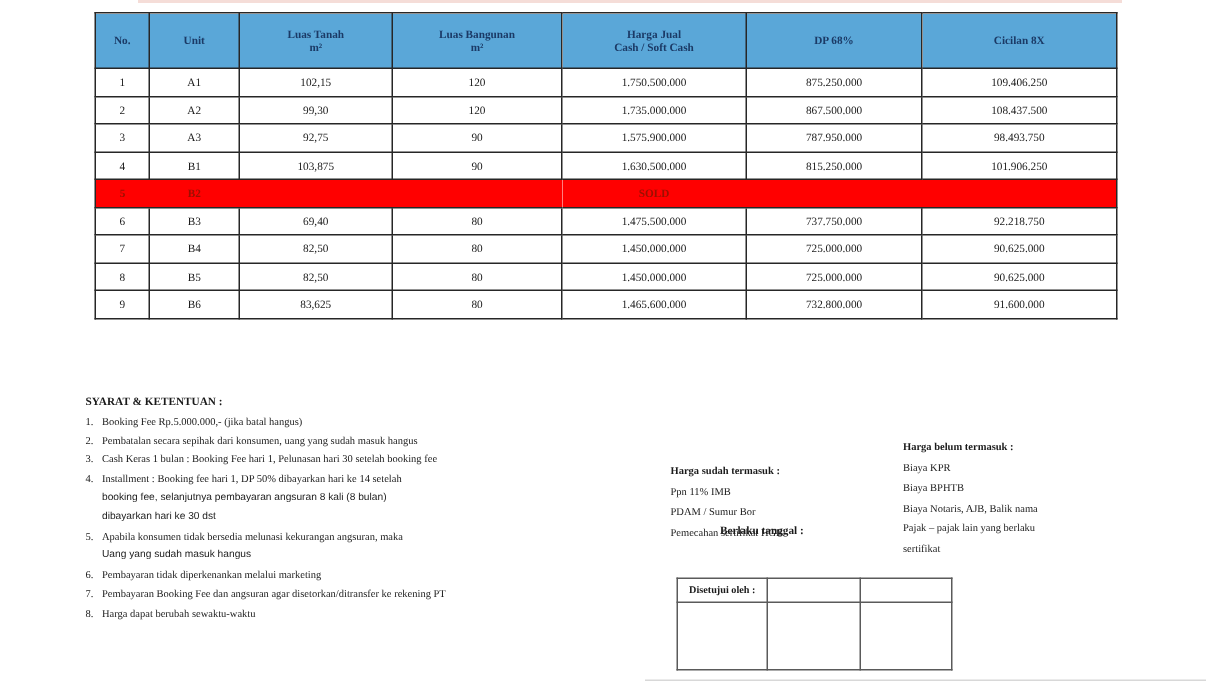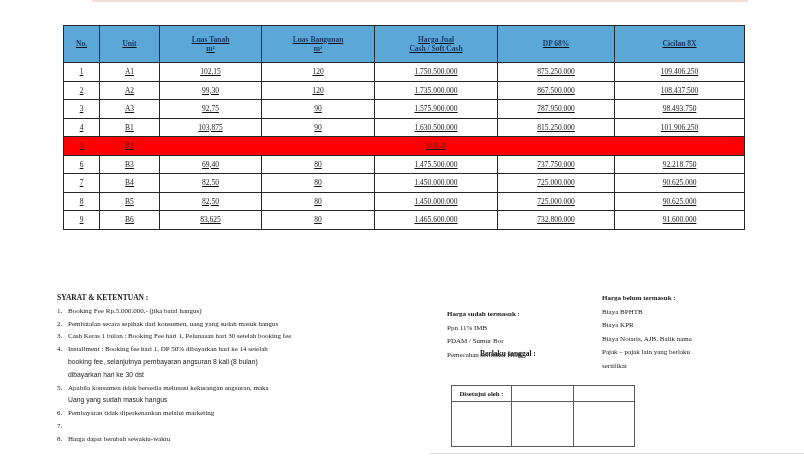--- a/index.html
+++ b/index.html
@@ -1,32 +1,32 @@
 <!DOCTYPE html>
 <html><head>
 <meta charset="utf-8">
 <style>
   html,body{margin:0;padding:0;}
   .page{position:relative;width:804px;height:457px;background:#ffffff;overflow:hidden;
         font-family:"Liberation Serif", serif;color:#111;}
   .top-artifact{position:absolute;left:92px;top:0;width:656px;height:2px;background:#f5ddd8;}
   
-  table.price{position:absolute;left:63px;top:25px;border-collapse:collapse;table-layout:fixed;text-decoration:underline;}
+  table.price{position:absolute;left:63px;top:8px;border-collapse:collapse;table-layout:fixed;}
   table.price th,table.price td{border:1px solid #262626;text-align:center;vertical-align:middle;
         padding:0;font-size:7.5px;line-height:1.25;overflow:hidden;}
   table.price thead tr{height:37px;}
   table.price tbody tr{height:18.5px;}
   table.price th{background:#5aa7d8;color:#1b3a66;font-weight:bold;}
   table.price td{color:#1a1a1a;}
   tr.sold td{background:#ff0000;color:#9b0f00;font-weight:bold;border-left:none;border-right:none;}
   tr.sold td.first{border-left:1px solid #262626;}
   tr.sold td.last{border-right:1px solid #262626;}
   
   .syarat{position:absolute;left:57px;top:262px;width:350px;font-size:7px;line-height:12.8px;color:#1a1a1a;}
-  .syarat .title{font-weight:bold;font-size:7.5px;margin-top:30px;}
+  .syarat .title{font-weight:bold;font-size:7.5px;}
   .syarat .item{display:flex;}
   .syarat .num{width:11px;flex:0 0 11px;}
   .syarat .cont{margin-left:11px;}
   .sansline{font-family:"Liberation Sans", sans-serif;font-size:6.8px;}
   
   .inclist{position:absolute;width:160px;font-size:7px;line-height:13.6px;color:#1a1a1a;margin-top:42px;}
   .inclist .title{font-weight:bold;}
   .included{left:447px;top:266px;}
   .excluded{left:602px;top:250px;}
   
@@ -191,42 +191,43 @@
           <span class="num">5.</span>
           <span>Apabila konsumen tidak bersedia melunasi kekurangan angsuran, maka</span>
         </div>
         <div class="cont sansline">Uang yang sudah masuk hangus</div>
         <div class="item">
           <span class="num">6.</span>
           <span>Pembayaran tidak diperkenankan melalui marketing</span>
         </div>
         <div class="item">
           <span class="num">7.</span>
+          <span>Pembayaran Booking Fee dan angsuran agar disetorkan/ditransfer ke rekening PT</span>
         </div>
         <div class="item">
           <span class="num">8.</span>
           <span>Harga dapat berubah sewaktu-waktu</span>
         </div>
       </div>
   </div>
 
   <div class="inclist included">
     <div class="title">Harga sudah termasuk :</div>
     <div id="included-list">
         <div>Ppn 11%  IMB</div>
         <div>PDAM / Sumur Bor</div>
         <div>Pemecahan sertifikat HGB</div>
       </div>
   </div>
 
   <div class="inclist excluded">
     <div class="title">Harga belum termasuk :</div>
     <div id="excluded-list">
+        <div>Biaya KPR</div>
         <div>Biaya BPHTB</div>
-        <div>Biaya KPR</div>
         <div>Biaya Notaris, AJB, Balik nama</div>
         <div>Pajak – pajak lain yang berlaku</div>
         <div>sertifikat</div>
       </div>
   </div>
 
   <div class="berlaku">Berlaku tanggal :</div>
 
   <table class="approve">
     <colgroup>

